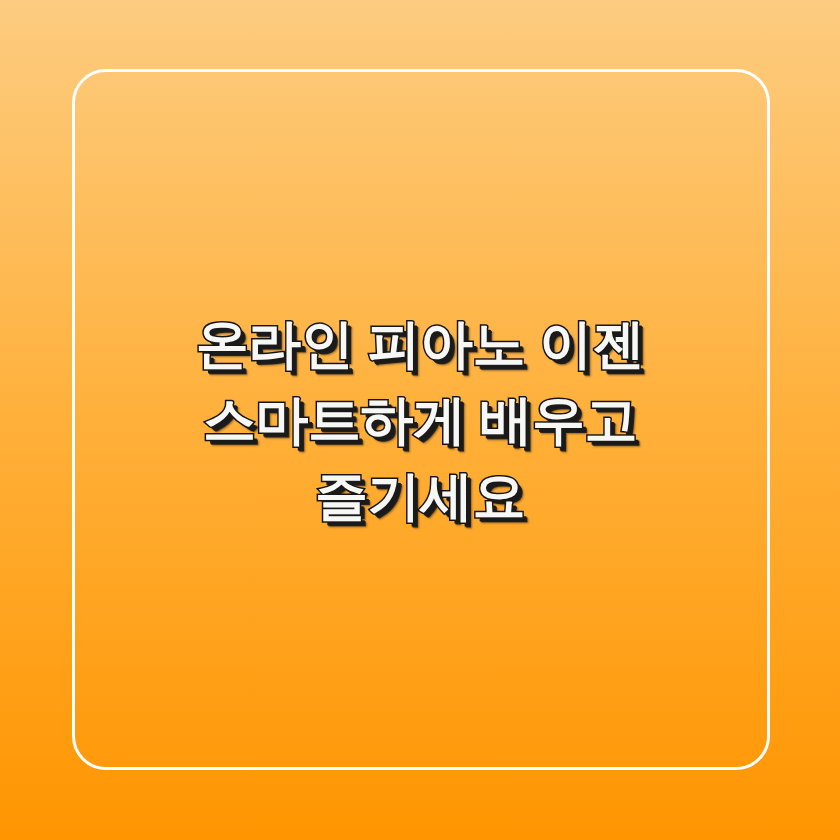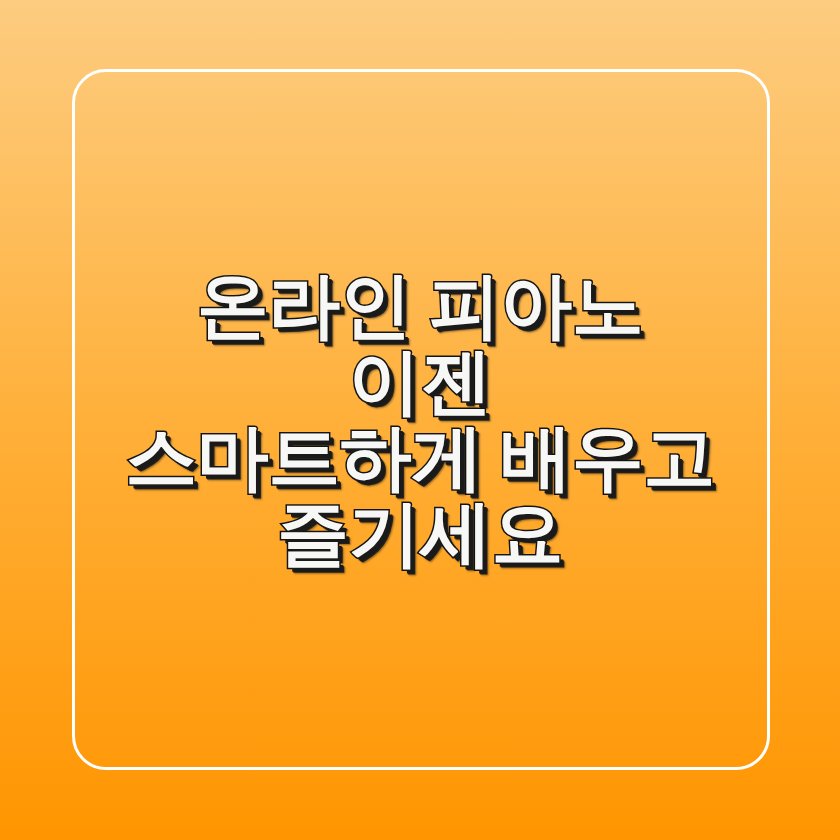--- a/index.html
+++ b/index.html
@@ -45,22 +45,22 @@
     position: relative;
     z-index: 2;
     width: 640px;
     text-align: center;
     padding: 0 20px;
     box-sizing: border-box;
   }
 
   .headline {
     margin: 0;
-    font-family: Liberation Serif, serif;
-    font-size: 72px;
+    font-family: Liberation Sans, sans-serif;
+    font-size: 53px;
     font-weight: 700;
     line-height: 76px;
     letter-spacing: -0.5px;
     color: #f7f7f5;
     white-space: pre-line;
     word-break: keep-all;
 
     
     -webkit-text-stroke: 3px #141414;
     paint-order: stroke fill;

